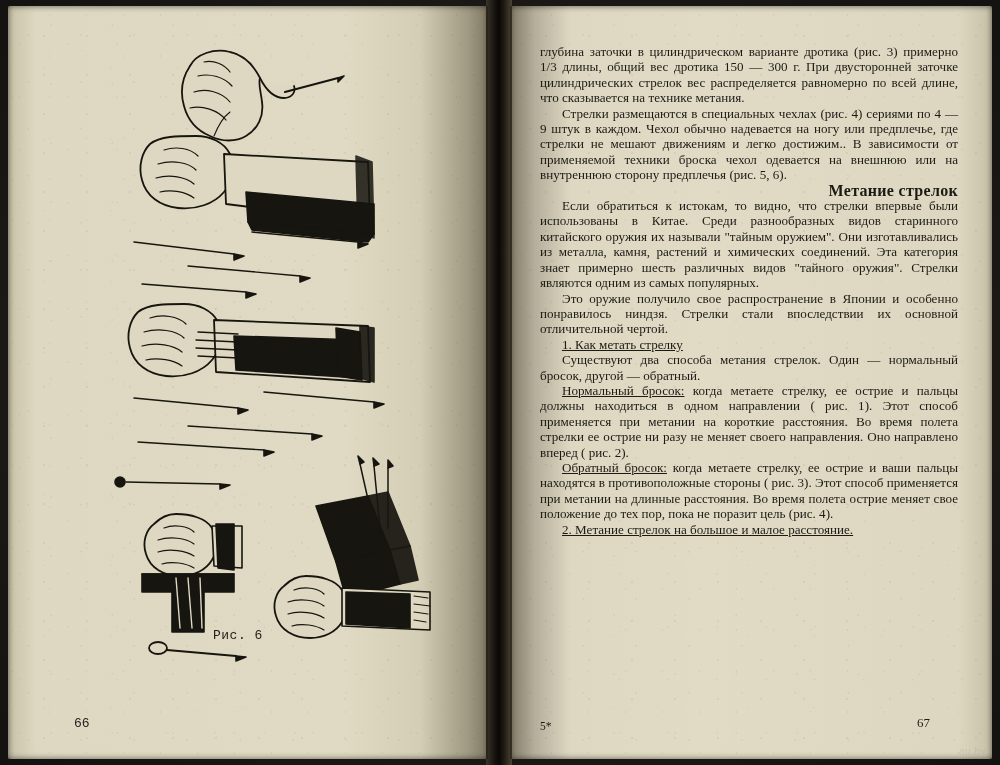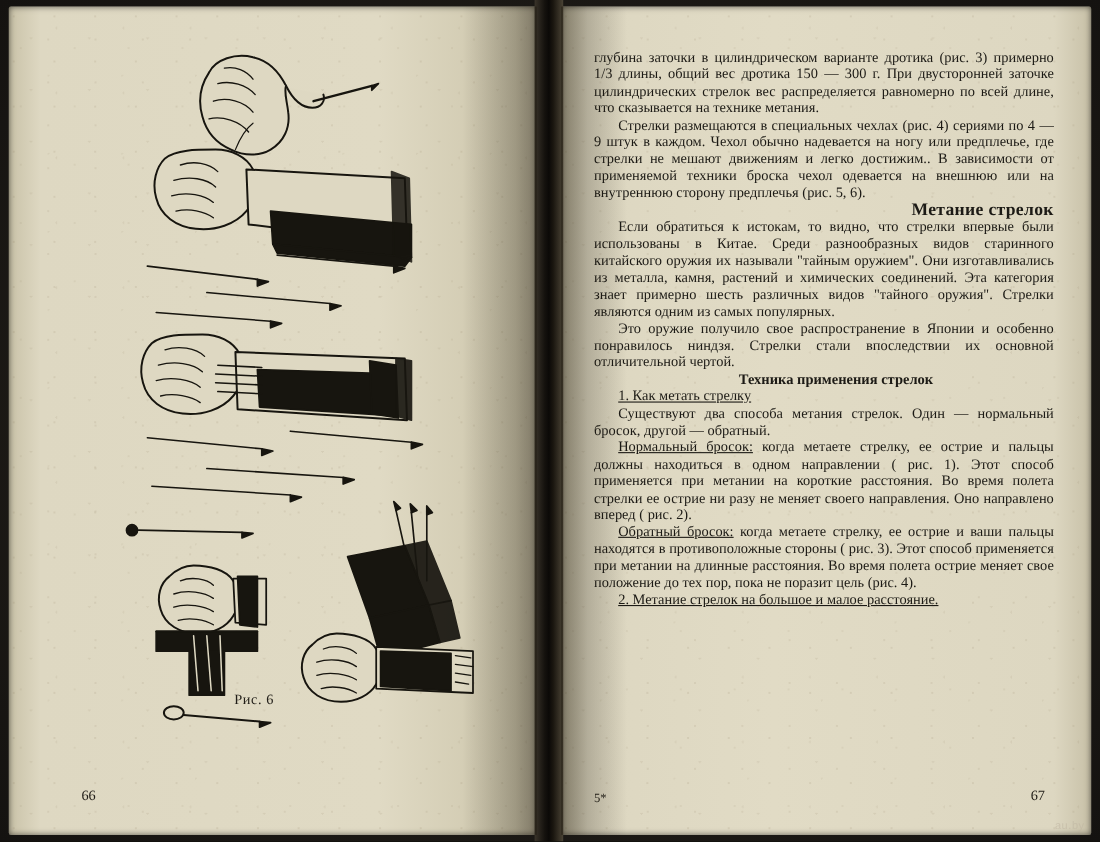--- a/index.html
+++ b/index.html
@@ -33,20 +33,21 @@
     height: 753px;
     background: #d8d2bc;
     box-shadow: 0 0 6px rgba(0,0,0,0.6) inset;
   }
   .page-left {
     left: 8px;
     width: 480px;
     background:
       linear-gradient(to right, #c9c2a8 0%, #ded8c2 6%, #e0dac4 70%, #cdc6ac 96%, #b9b19a 100%);
     border-radius: 2px 0 0 2px;
+    font-family: Liberation Mono, monospace;
   }
   .page-right {
     left: 510px;
     width: 482px;
     background:
       linear-gradient(to right, #bdb69d 0%, #ddd7c1 5%, #e1dbc5 40%, #ddd7c1 93%, #c7c0a7 100%);
     border-radius: 0 2px 2px 0;
   }
   
   .grain {
@@ -130,21 +131,21 @@
     text-decoration: underline;
   }
 
   .folio {
     position: absolute;
     bottom: 28px;
     font-size: 13px;
     color: #201d17;
   }
   .folio-left { left: 66px; }
-  .folio-right { right: 42px; }
+  .folio-right { right: 62px; }
   .folio-sig { left: 30px; bottom: 27px; font-size: 11.5px; }
 
   
   .fig-wrap {
     position: absolute;
     left: 30px;
     top: 20px;
     width: 420px;
     height: 660px;
   }
@@ -304,21 +305,20 @@
 
     <div class="text-col">
       <p class="noindent">глубина заточки в цилиндрическом варианте дротика (рис. 3) примерно 1/3 длины, общий вес дротика 150 — 300 г. При двусторонней заточке цилиндрических стрелок вес распределяется равномерно по всей длине, что сказывается на технике метания.</p>
       <p>Стрелки размещаются в специальных чехлах (рис. 4) сериями по 4 — 9 штук в каждом. Чехол обычно надевается на ногу или предплечье, где стрелки не мешают движениям и легко достижим.. В зависимости от применяемой техники броска чехол одевается на внешнюю или на внутреннюю сторону предплечья (рис. 5, 6).</p>
 
       <p class="heading">Метание стрелок</p>
 
       <p>Если обратиться к истокам, то видно, что стрелки впервые были использованы в Китае. Среди разнообразных видов старинного китайского оружия их называли "тайным оружием". Они изготавливались из металла, камня, растений и химических соединений. Эта категория знает примерно шесть различных видов "тайного оружия". Стрелки являются одним из самых популярных.</p>
       <p>Это оружие получило свое распространение в Японии и особенно понравилось ниндзя. Стрелки стали впоследствии их основной отличительной чертой.</p>
 
-      <p class="subheading">Техника применения стрелок</p>
 
       <p class="item-title ulined">1. Как метать стрелку</p>
 
       <p>Существуют два способа метания стрелок. Один — нормальный бросок, другой — обратный.</p>
       <p><span class="lead">Нормальный бросок:</span> когда метаете стрелку, ее острие и пальцы должны находиться в одном направлении ( рис. 1). Этот способ применяется при метании на короткие расстояния. Во время полета стрелки ее острие ни разу не меняет своего направления. Оно направлено вперед ( рис. 2).</p>
       <p><span class="lead">Обратный бросок:</span> когда метаете стрелку, ее острие и ваши пальцы находятся в противоположные стороны ( рис. 3). Этот способ применяется при метании на длинные расстояния. Во время полета острие меняет свое положение до тех пор, пока не поразит цель (рис. 4).</p>
 
       <p class="item-title-center ulined">2. Метание стрелок на большое и малое расстояние.</p>
     </div>
 

